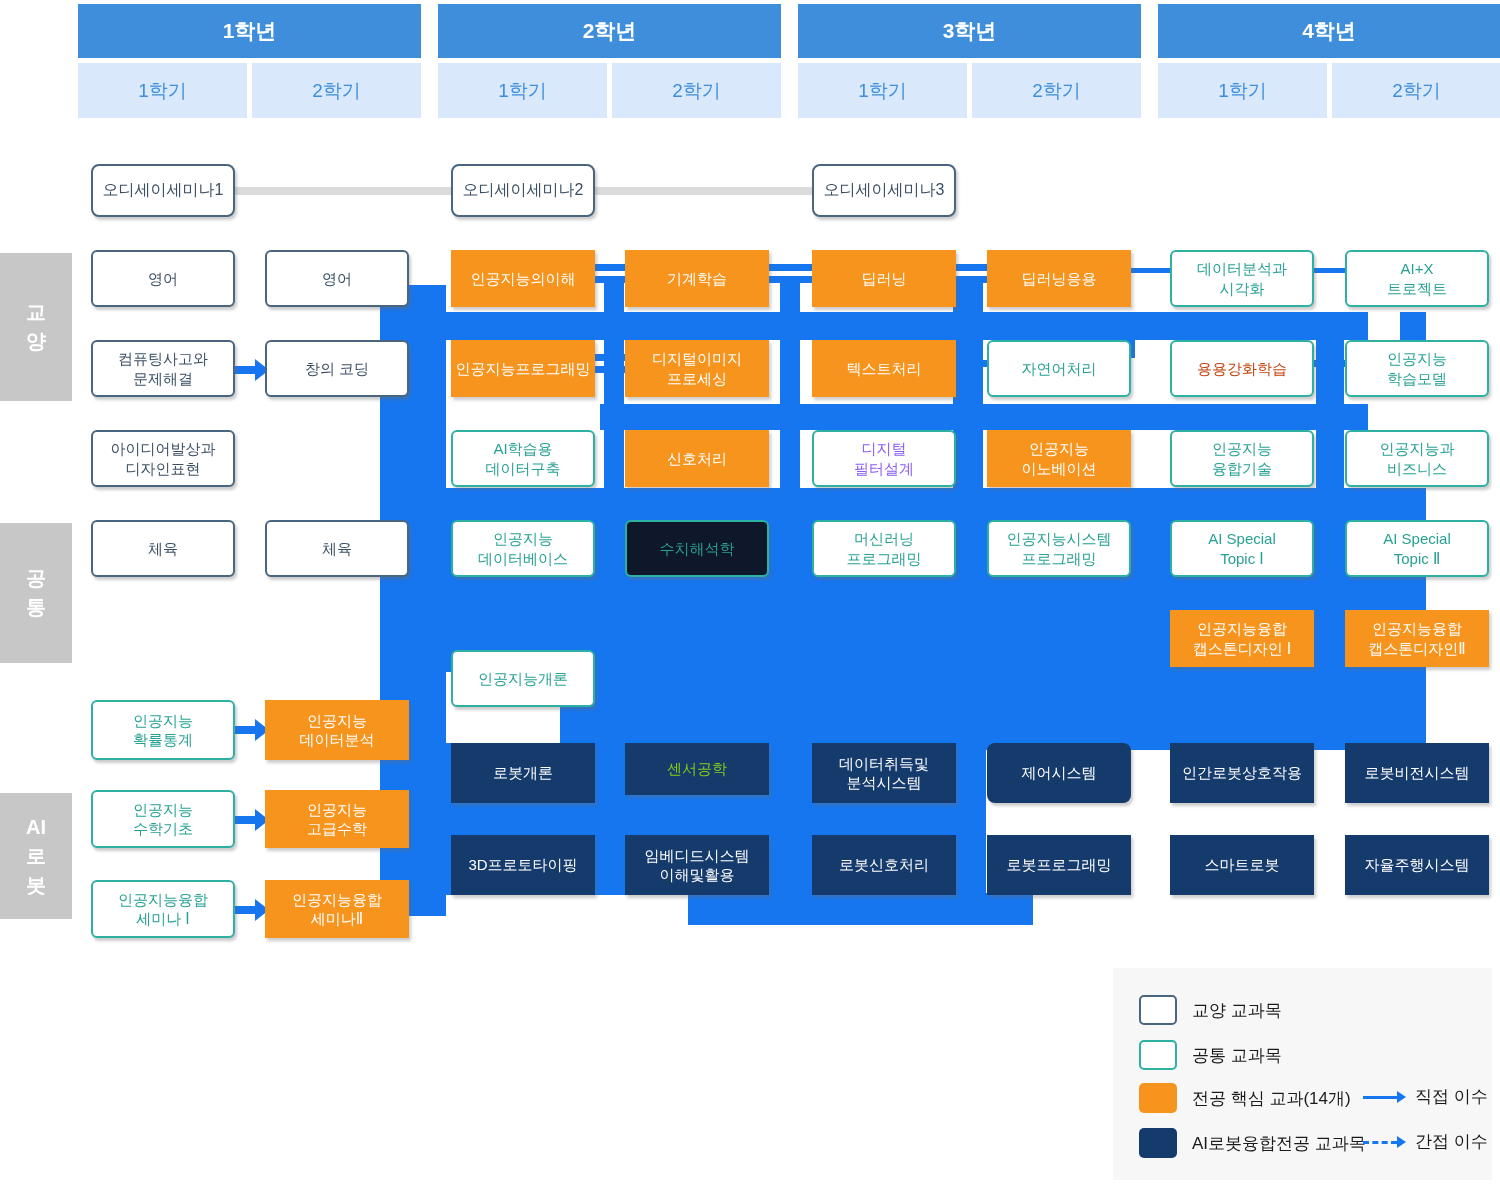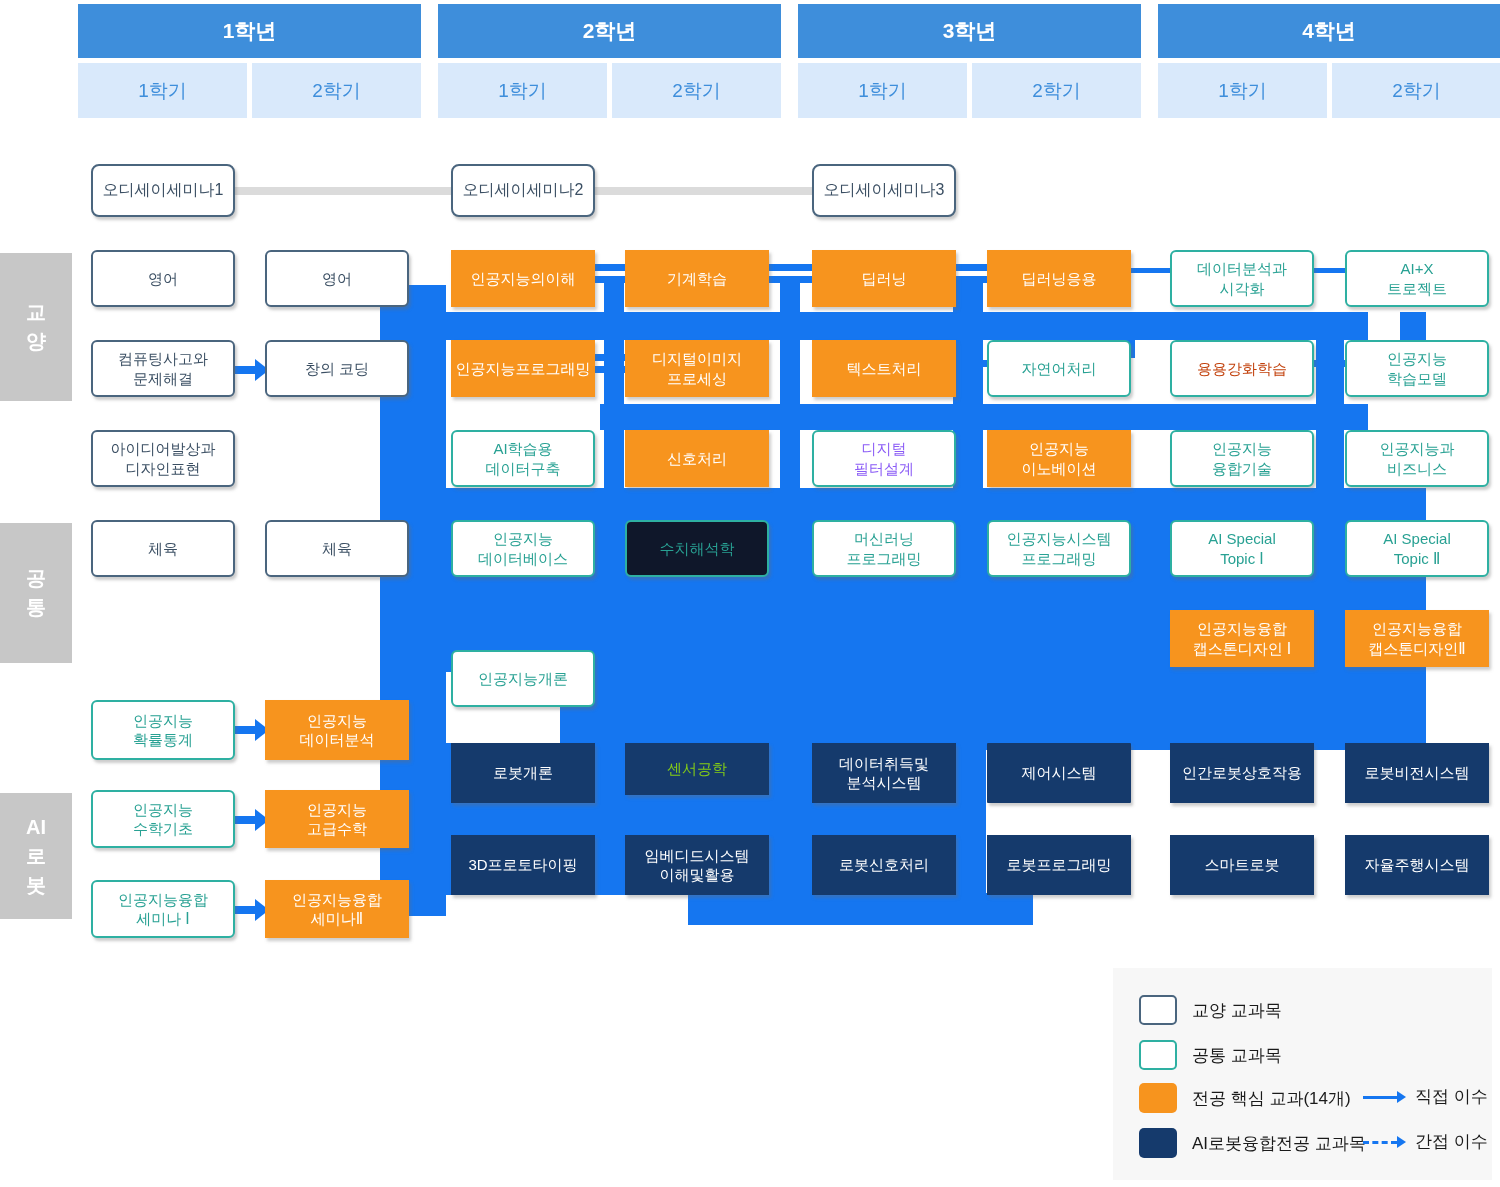--- a/index.html
+++ b/index.html
@@ -135,21 +135,21 @@
     <div class="abs course" style="left: 265px; top: 790px; width: 144px; height: 58px; background: rgb(247, 148, 30); color: rgb(255, 255, 255); border-radius: 0px;">인공지능
 고급수학</div>
     <div class="abs course" style="left: 91px; top: 880px; width: 144px; height: 58px; background: rgb(255, 255, 255); border: 2px solid rgb(46, 176, 162); color: rgb(40, 161, 147);">인공지능융합
 세미나 Ⅰ</div>
     <div class="abs course" style="left: 265px; top: 880px; width: 144px; height: 58px; background: rgb(247, 148, 30); color: rgb(255, 255, 255); border-radius: 0px;">인공지능융합
 세미나Ⅱ</div>
     <div class="abs course" style="left: 451px; top: 743px; width: 144px; height: 60px; background: rgb(21, 58, 108); color: rgb(255, 255, 255); border-radius: 0px;">로봇개론</div>
     <div class="abs course" style="left: 625px; top: 743px; width: 144px; height: 52px; background: rgb(21, 58, 108); color: #84cc16; border-radius: 0px;">센서공학</div>
     <div class="abs course" style="left: 812px; top: 743px; width: 144px; height: 60px; background: rgb(21, 58, 108); color: rgb(255, 255, 255); border-radius: 0px;">데이터취득및
 분석시스템</div>
-    <div class="abs course" style="left: 987px; top: 743px; width: 144px; height: 60px; background: rgb(21, 58, 108); color: rgb(255, 255, 255); border-radius: 1px;">제어시스템</div>
+    <div class="abs course" style="left: 987px; top: 743px; width: 144px; height: 60px; background: rgb(21, 58, 108); color: rgb(255, 255, 255); border-radius: 8px;">제어시스템</div>
     <div class="abs course" style="left: 1170px; top: 743px; width: 144px; height: 60px; background: rgb(21, 58, 108); color: rgb(255, 255, 255); border-radius: 0px;">인간로봇상호작용</div>
     <div class="abs course" style="left: 1345px; top: 743px; width: 144px; height: 60px; background: rgb(21, 58, 108); color: rgb(255, 255, 255); border-radius: 0px;">로봇비전시스템</div>
     <div class="abs course" style="left: 451px; top: 835px; width: 144px; height: 60px; background: rgb(21, 58, 108); color: rgb(255, 255, 255); border-radius: 0px;">3D프로토타이핑</div>
     <div class="abs course" style="left: 625px; top: 835px; width: 144px; height: 60px; background: rgb(21, 58, 108); color: rgb(255, 255, 255); border-radius: 0px;">임베디드시스템
 이해및활용</div>
     <div class="abs course" style="left: 812px; top: 835px; width: 144px; height: 60px; background: rgb(21, 58, 108); color: rgb(255, 255, 255); border-radius: 0px;">로봇신호처리</div>
     <div class="abs course" style="left: 987px; top: 835px; width: 144px; height: 60px; background: rgb(21, 58, 108); color: rgb(255, 255, 255); border-radius: 0px;">로봇프로그래밍</div>
     <div class="abs course" style="left: 1170px; top: 835px; width: 144px; height: 60px; background: rgb(21, 58, 108); color: rgb(255, 255, 255); border-radius: 0px;">스마트로봇</div>
     <div class="abs course" style="left: 1345px; top: 835px; width: 144px; height: 60px; background: rgb(21, 58, 108); color: rgb(255, 255, 255); border-radius: 0px;">자율주행시스템</div>
     <div class="abs" style="left: 1113px; top: 968px; width: 379px; height: 212px; background: rgb(247, 247, 247);">

